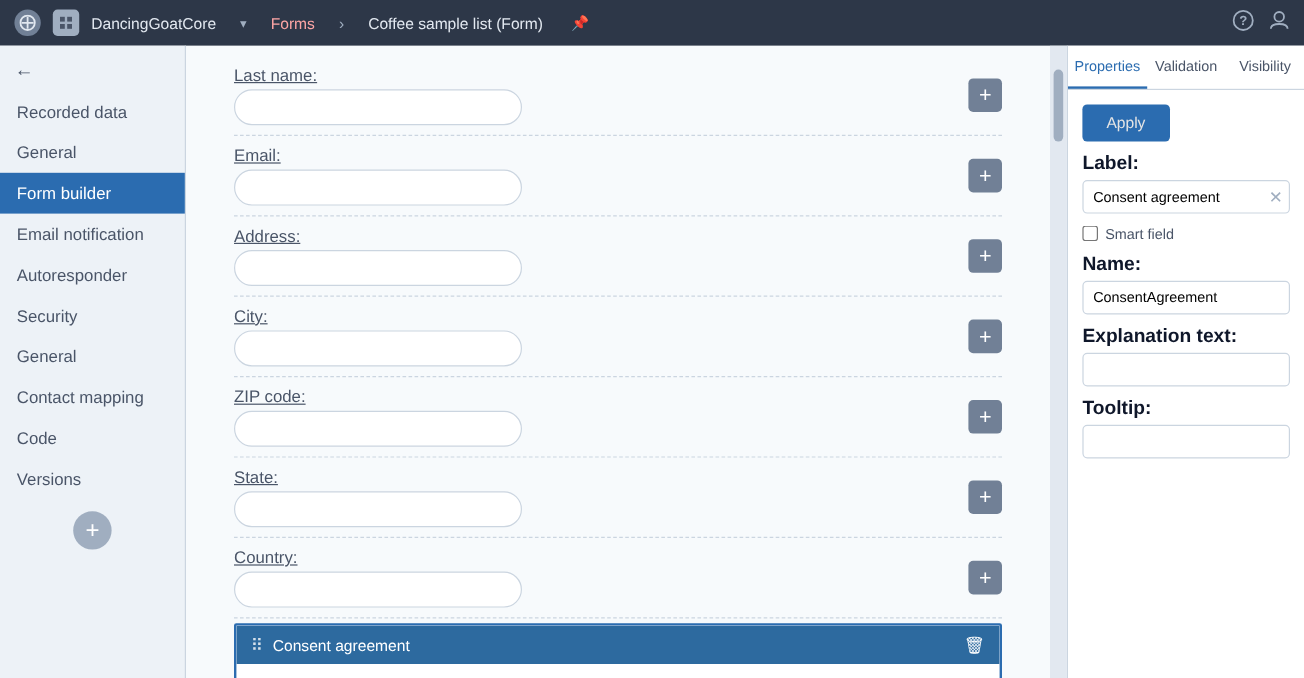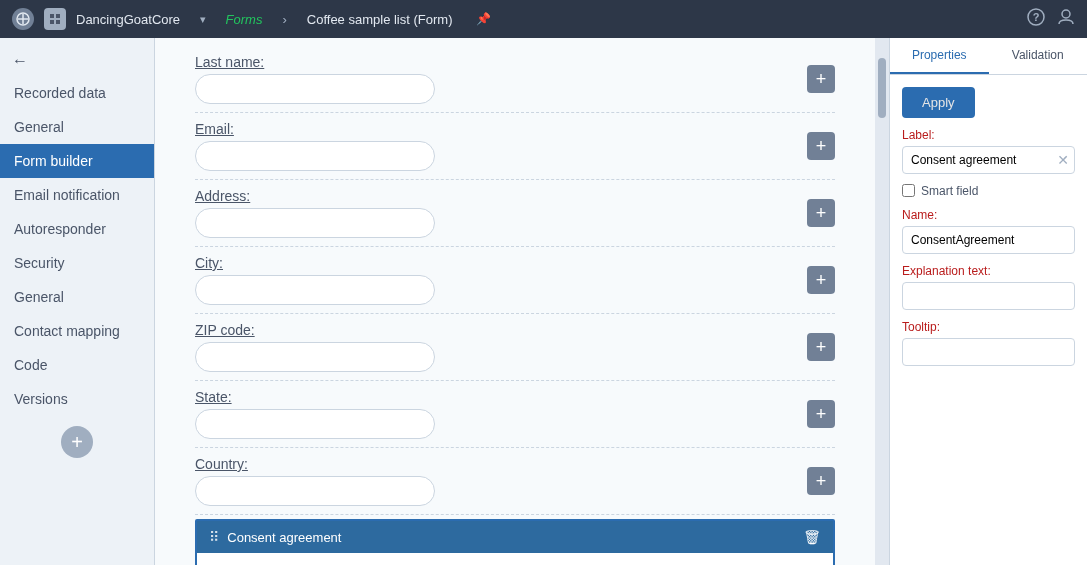--- a/index.html
+++ b/index.html
@@ -219,23 +219,23 @@
       font-size: 13px;
       cursor: pointer;
       align-self: flex-start;
     }
     .field-group {
       display: flex;
       flex-direction: column;
       gap: 4px;
     }
     .field-group label {
-      font-size: 12px;
-      color: #b91c1c;
-      font-weight: 400;
+      font-size: 16px;
+      color: #0f172a;
+      font-weight: 700;
     }
     .field-group input[type=text] {
       border: 1px solid #cbd5e0;
       border-radius: 4px;
       height: 28px;
       padding: 0 8px;
       font-size: 12px;
       width: 100%;
     }
     .field-group .clear-btn {
@@ -287,21 +287,21 @@
     <svg width="14" height="14" viewBox="0 0 14 14">
         <rect x="2" y="2" width="4" height="4" fill="#4a5568"></rect>
         <rect x="8" y="2" width="4" height="4" fill="#4a5568"></rect>
         <rect x="2" y="8" width="4" height="4" fill="#4a5568"></rect>
         <rect x="8" y="8" width="4" height="4" fill="#4a5568"></rect>
       </svg>
   </div>
   <div class="navbar-title">
     <span>DancingGoatCore</span>
     <span class="arrow">▾</span>
-    <span style="color:#22c55e; cursor:pointer;font-style:italic;">Forms</span>
+    <span style="color:#fca5a5; cursor:pointer;">Forms</span>
     <span class="separator">›</span>
     <span>Coffee sample list (Form)</span>
     <span class="navbar-pin">📌</span>
   </div>
   <div class="navbar-right">
     <div class="navbar-icon-btn">
       <svg width="18" height="18" viewBox="0 0 18 18">
           <circle cx="9" cy="9" r="8" fill="none" stroke="#a0aec0" stroke-width="1.5"></circle>
           <text x="9" y="13" text-anchor="middle" fill="#a0aec0" font-size="11" font-weight="bold">?</text>
         </svg>
@@ -432,20 +432,23 @@
 
   <div class="right-panel">
 
     <div class="right-panel-tabs">
       <div class="right-tab active">
         <span>Properties</span>
       </div>
       <div class="right-tab">
         <span>Validation</span>
       </div>
+      <div class="right-tab">
+        <span>Visibility</span>
+      </div>
     </div>
 
     <div class="right-panel-body">
       <button class="apply-btn">Apply</button>
 
       <div class="field-group">
         <label>Label:</label>
         <div class="input-wrapper">
           <input type="text" value="Consent agreement" style="">
           <button class="clear-btn" style="position:absolute;right:6px;background:none;border:none;color:#a0aec0;cursor:pointer;font-size:14px;">✕</button>

